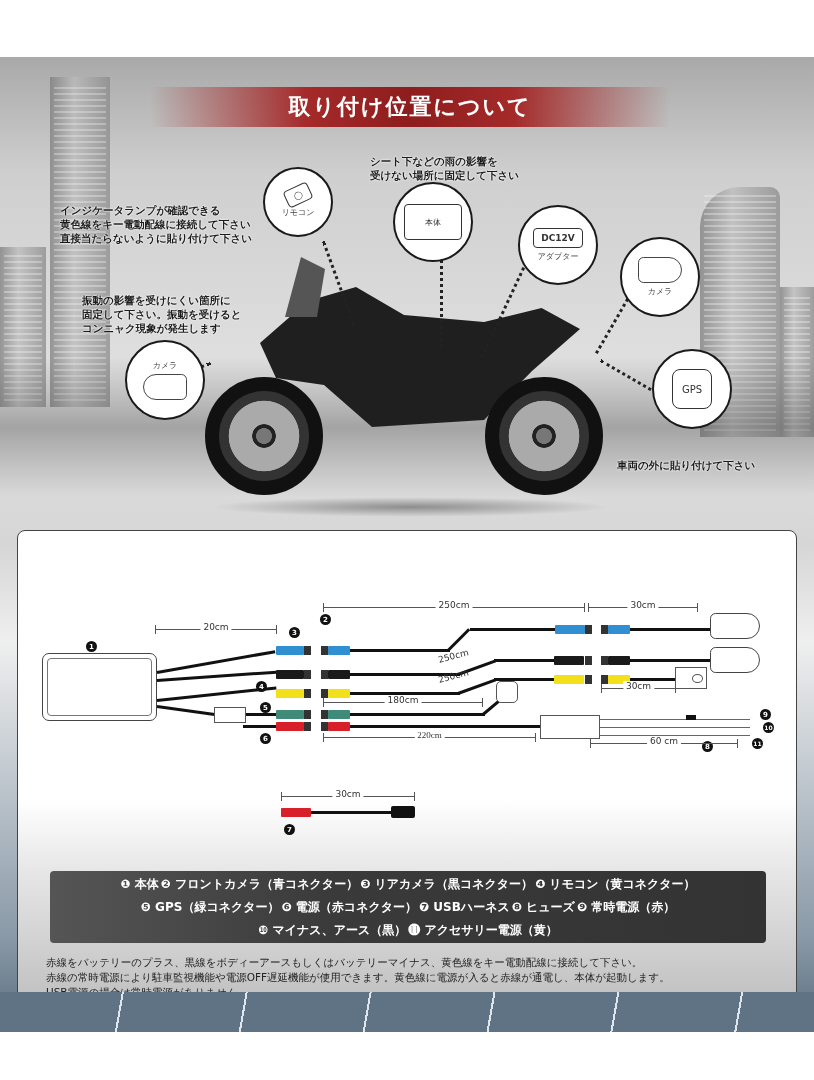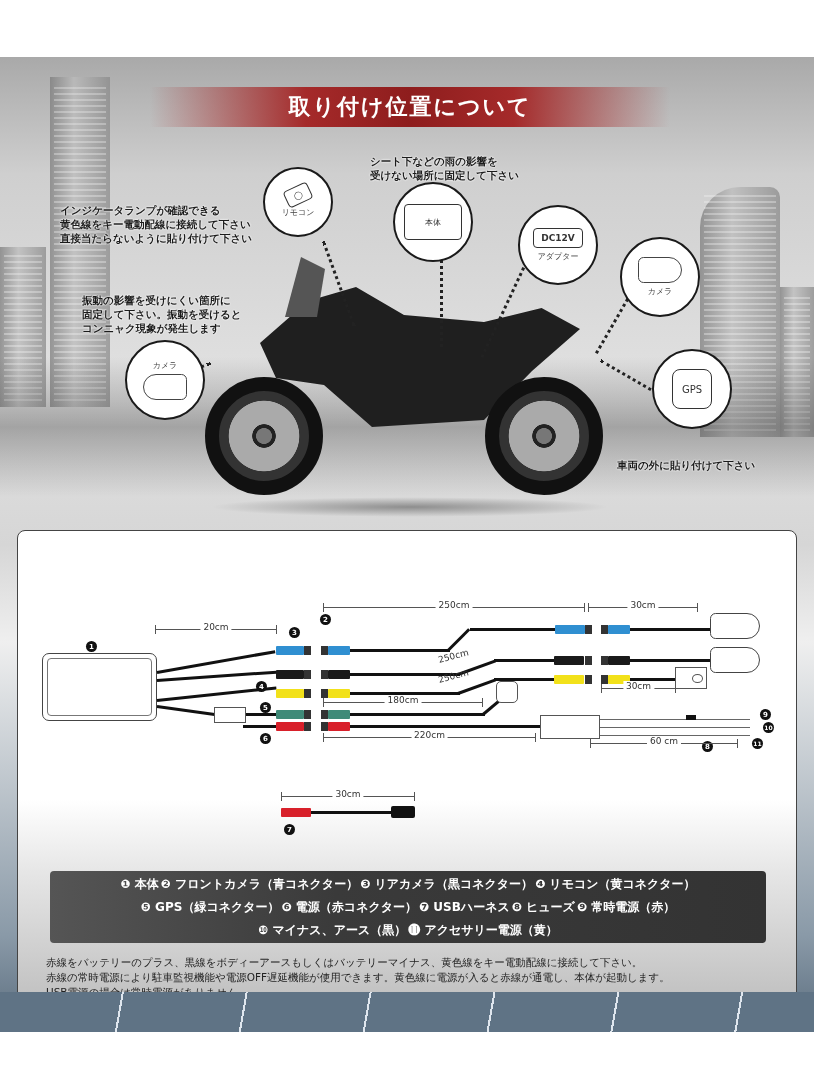--- a/index.html
+++ b/index.html
@@ -263,21 +263,21 @@
         <span class="dimtext" style="left:50%;">30cm</span>
       </div>
       <div class="dim" style="left:420px; top:60px; transform:rotate(-15deg);">250cm</div>
       <div class="dim" style="left:420px; top:80px; transform:rotate(-15deg);">250cm</div>
       <div class="dimline" style="left:583px; top:97px; width:75px;">
         <span class="dimtext" style="left:50%;">30cm</span>
       </div>
       <div class="dimline" style="left:305px; top:111px; width:160px;">
         <span class="dimtext" style="left:50%;">180cm</span>
       </div>
-      <div class="dimline" style="left:305px; top:146px; width:213px;">
+      <div class="dimline" style="left:305px; top:146px; width:213px;font-family:Liberation Serif, serif;">
         <span class="dimtext" style="left:50%;">220cm</span>
       </div>
       <div class="dimline" style="left:572px; top:152px; width:148px;">
         <span class="dimtext" style="left:50%;">60 cm</span>
       </div>
 
       <div class="dimline" style="left:263px; top:205px; width:134px;">
         <span class="dimtext" style="left:50%;">30cm</span>
       </div>
       <div class="conn" style="left:263px; top:217px; width:30px; background:#d8202a;"></div>

